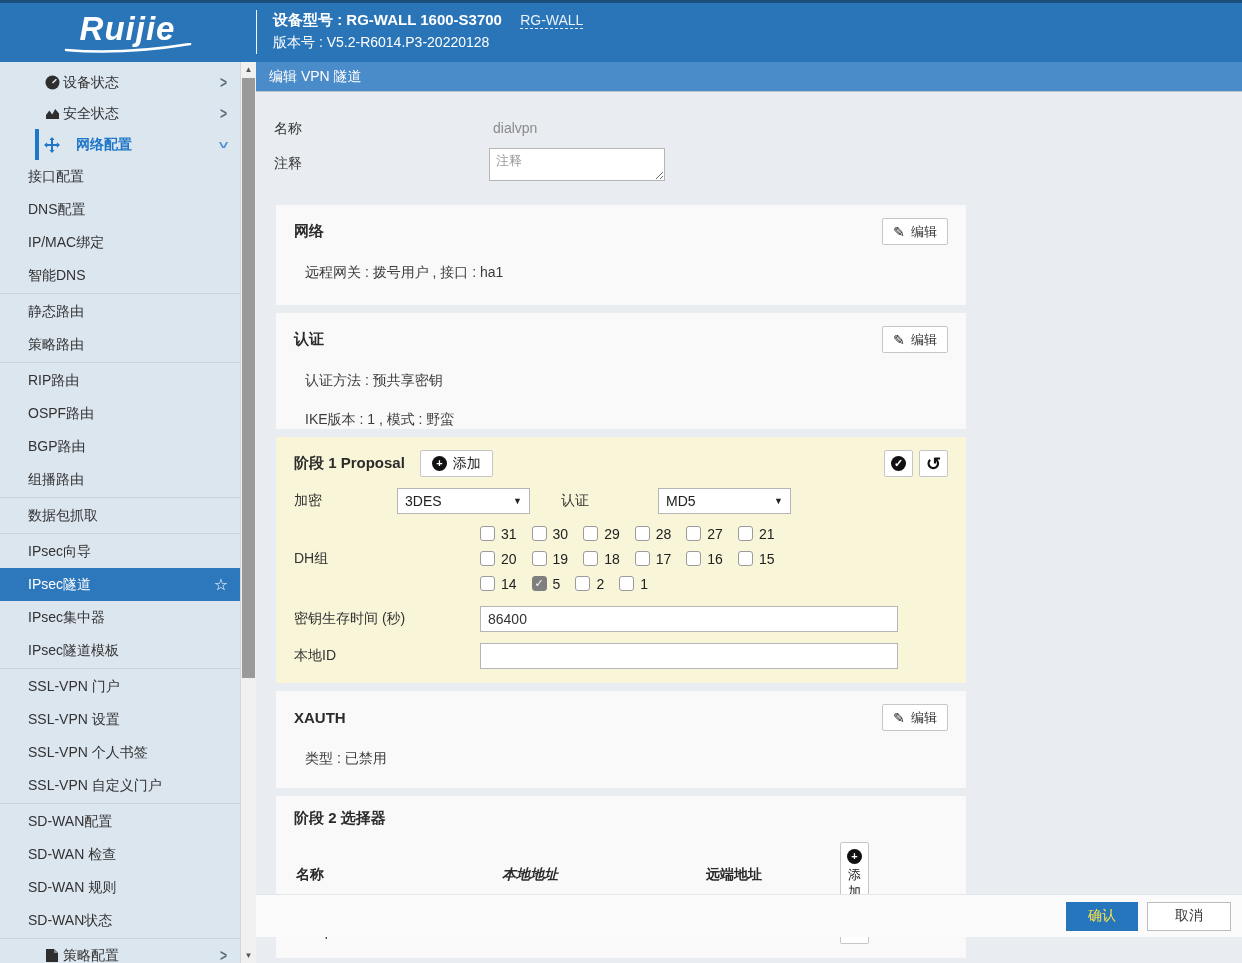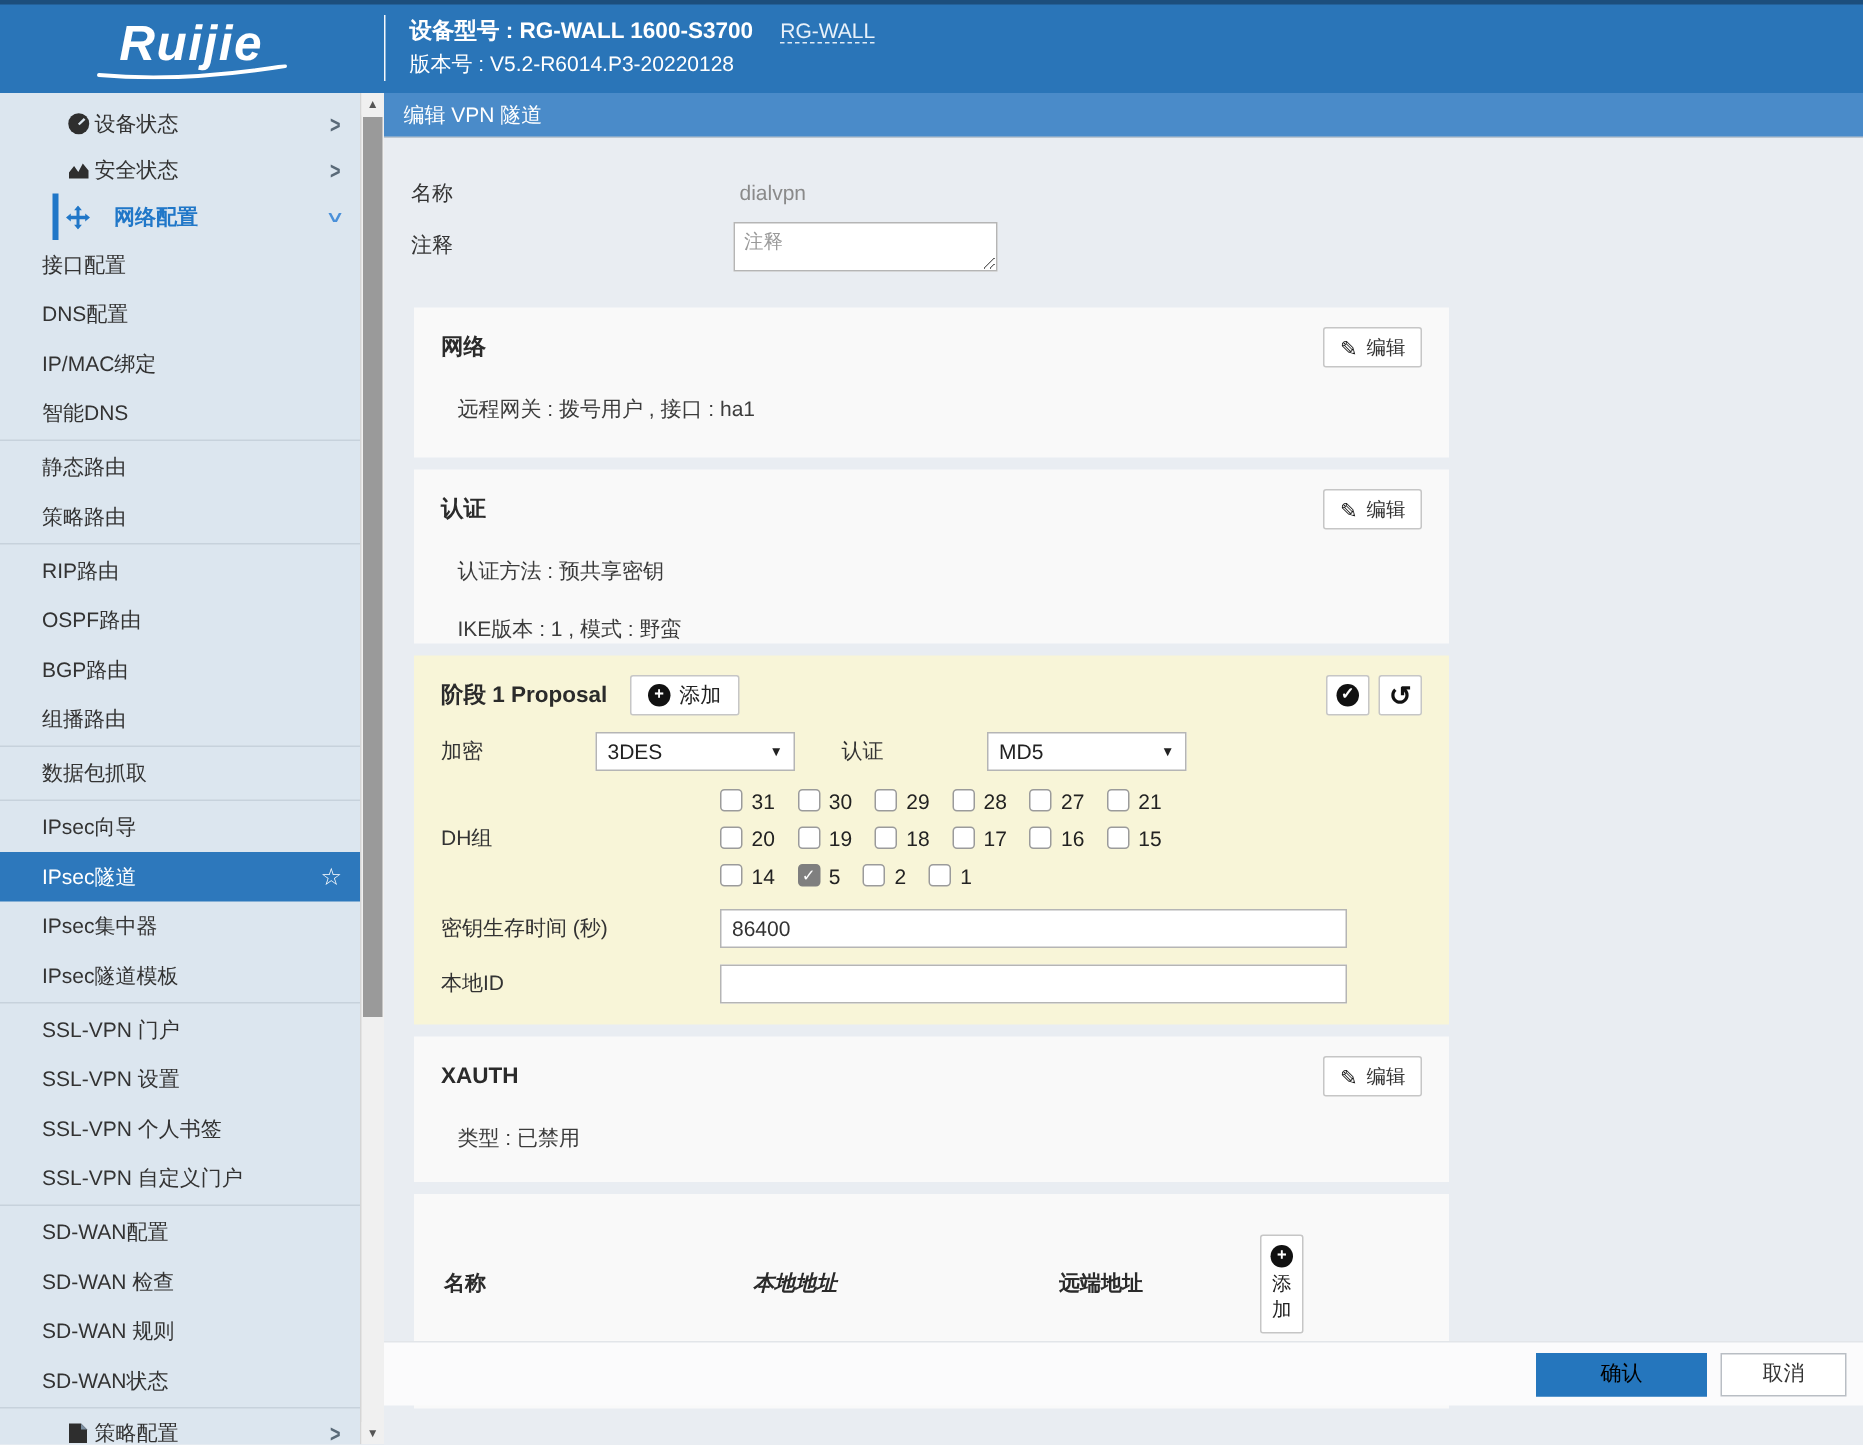--- a/index.html
+++ b/index.html
@@ -88,21 +88,21 @@
   .c-local { width:196px; text-align:center;font-style:italic; }
   .c-remote { width:212px; text-align:center; }
   .c-act { width:40px; display:flex; justify-content:flex-start; }
   .btn-add-v { display:flex; flex-direction:column; align-items:center; gap:3px; width:29px; padding:6px 3px; background:#fff; border:1px solid #c6c6c6; border-radius:2px; cursor:pointer; font-family:inherit; }
   .vlabel { width:15px; font-size:13px; line-height:1.3; text-align:center; word-break:break-all; color:#222; }
   .p2-row { margin-top:10px; color:#3c3c3c; }
   .btn-pencil { width:29px; height:26px; background:#fff; border:1px solid #c6c6c6; border-radius:2px; display:flex; align-items:center; justify-content:center; cursor:pointer; }
 
   
   .footer { position:absolute; left:256px; right:0; bottom:26px; height:43px; background:#fbfbfc; border-top:1px solid #e2e5e9; display:flex; align-items:center; justify-content:flex-end; padding-right:11px; gap:9px; }
-  .btn-primary { width:114px; height:29px; background:#2576bd; border:1px solid #2576bd; color:#000000; font-size:14px; cursor:pointer; font-family:inherit; }
+  .btn-primary { width:72px; height:29px; background:#2576bd; border:1px solid #2576bd; color:#fde047; font-size:14px; cursor:pointer; font-family:inherit; }
   .btn-plain { width:84px; height:29px; background:#fff; border:1px solid #b9bec4; color:#333; font-size:14px; cursor:pointer; font-family:inherit; }
 </style>
 </head>
 <body>
 
 <div class="header">
   <div class="logo-box">
     <div class="logo-text">Ruijie</div>
     <svg class="logo-swoosh" width="128" height="10" viewBox="0 0 128 10">
         <path d="M2 7 Q 58 12 126 1" stroke="#ffffff" stroke-width="2.6" fill="none" stroke-linecap="round"></path>
@@ -405,20 +405,23 @@
         <span class="spacer"></span>
         <button class="btn-edit">
           <span class="pencil">✎</span>
           <span>编辑</span>
         </button>
       </div>
       <div class="card-line">类型 : 已禁用</div>
     </div>
 
     <div class="card">
+      <div class="card-head">
+        <span class="card-title">阶段 2 选择器</span>
+      </div>
       <div class="p2-table">
         <div class="p2-head">
           <span class="c-name">名称</span>
           <span class="c-local">本地地址</span>
           <span class="c-remote">远端地址</span>
           <span class="c-act">
             <button class="btn-add-v">
               <span class="circle-ico">+</span>
               <span class="vlabel">添加</span>
             </button>

